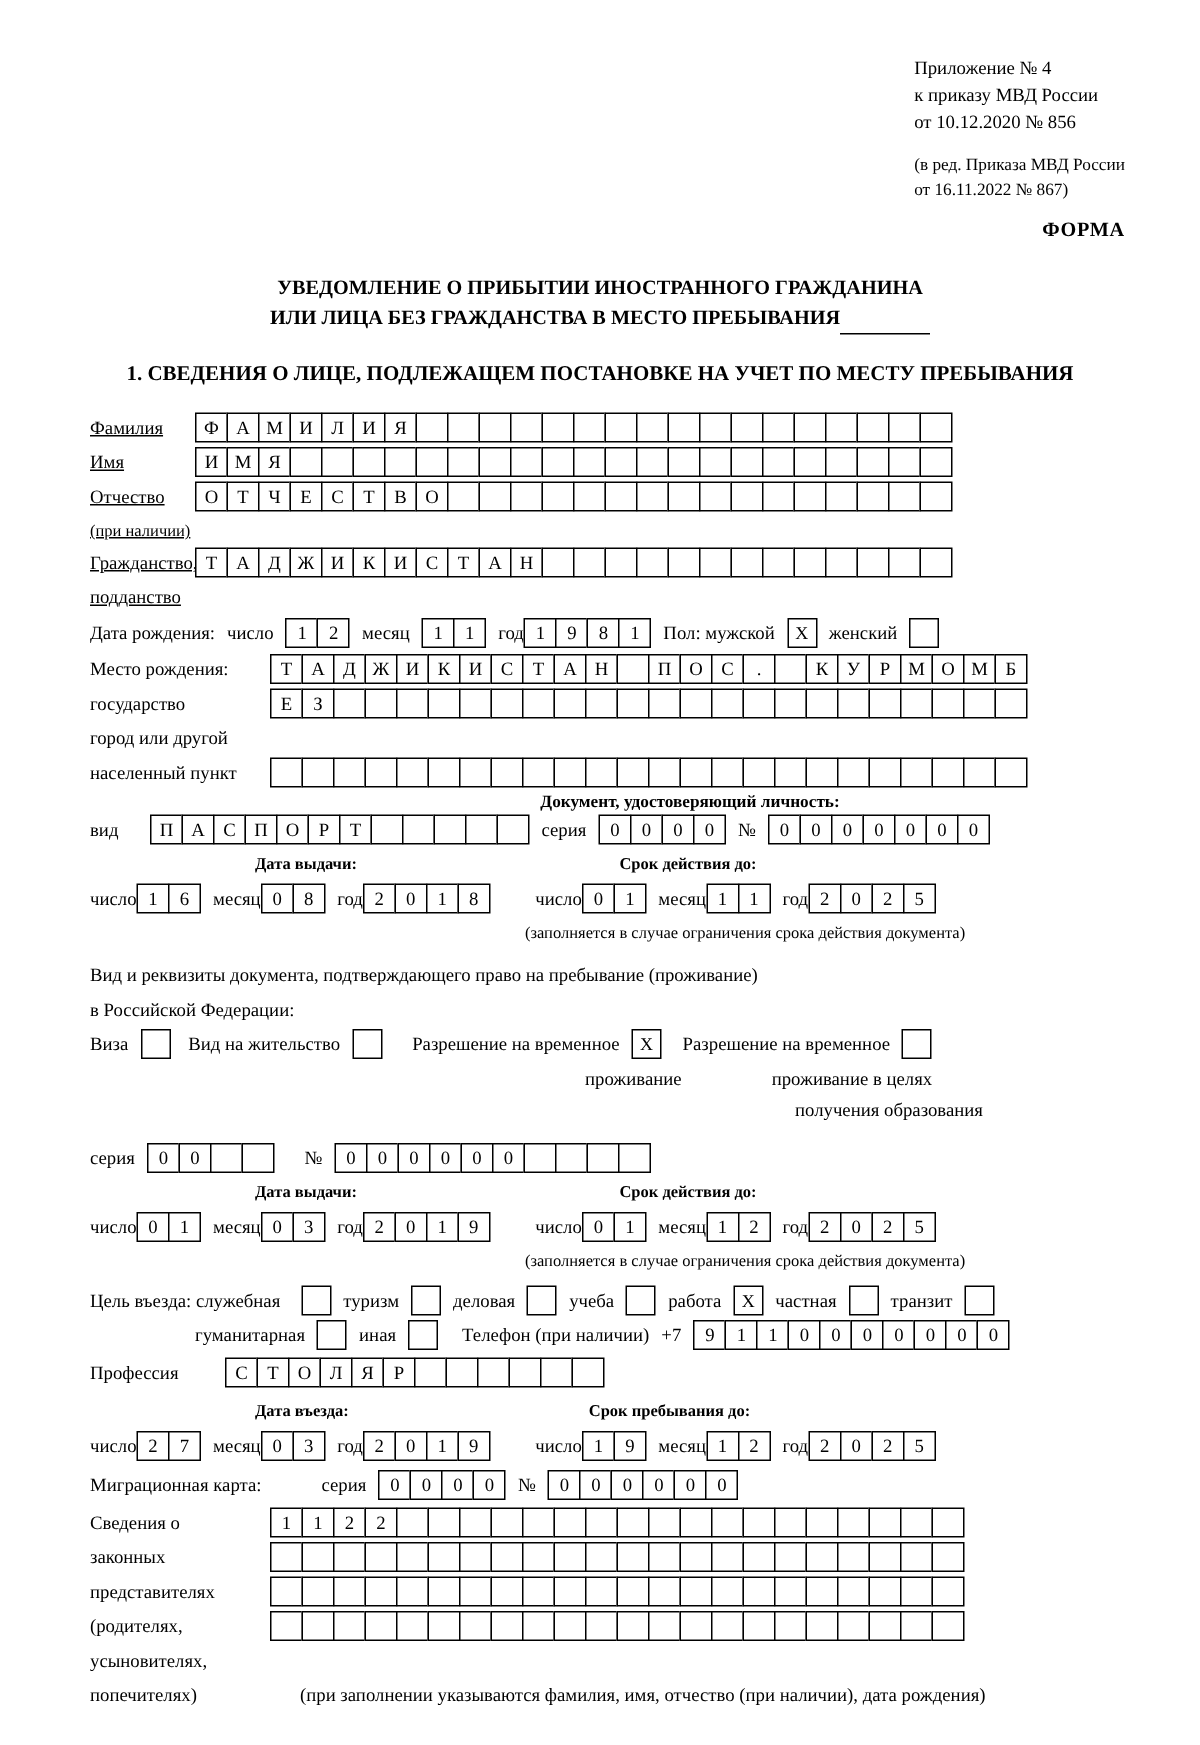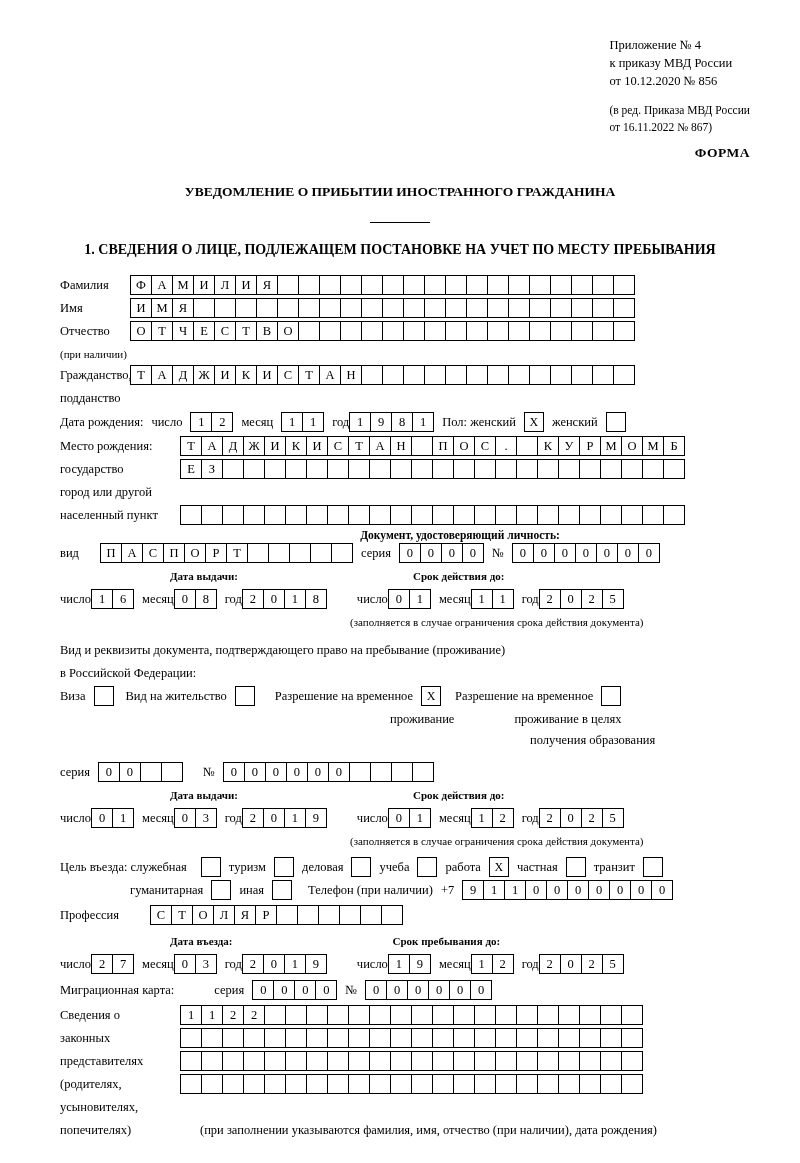--- a/index.html
+++ b/index.html
@@ -18,21 +18,21 @@
 
   .title{position:absolute;left:0;right:0;top:182px;text-align:center;font-weight:bold;font-size:13.5px;line-height:1.5;}
   .title .ul{display:inline-block;border-bottom:1px solid #000;width:60px;vertical-align:bottom;height:14px;}
 
   .section1{position:absolute;left:0;right:0;top:242px;text-align:center;font-weight:bold;font-size:14px;}
 
   .body{position:absolute;left:60px;top:275px;width:690px;font-size:12.5px;}
 
   .row{display:flex;align-items:center;margin-bottom:3px;min-height:20px;}
   .lbl{font-size:12.5px;white-space:nowrap;}
-  .lbl.w70{width:70px;}
+  .lbl.w70{width:70px;text-decoration:underline;}
   .lbl.w120{width:120px;}
 
   
   .cells{display:flex;}
   .c{
     width:22px;height:20px;border:1px solid #000;margin-left:-1px;
     display:flex;align-items:center;justify-content:center;
     font-size:12.5px;font-family:"Liberation Serif", serif;
     box-sizing:border-box;background:#fff;
   }
@@ -56,21 +56,21 @@
     <div>к приказу МВД России</div>
     <div>от 10.12.2020 № 856</div>
     <div class="small">(в ред. Приказа МВД России</div>
     <div class="small" style="margin-top:0">от 16.11.2022 № 867)</div>
   </div>
 
   <div class="forma">ФОРМА</div>
 
   <div class="title">
     <div>УВЕДОМЛЕНИЕ О ПРИБЫТИИ ИНОСТРАННОГО ГРАЖДАНИНА</div>
-    <div><span class="ul"></span></div>
+    <div><span>ИЛИ ЛИЦА БЕЗ ГРАЖДАНСТВА В МЕСТО ПРЕБЫВАНИЯ</span><span class="ul"></span></div>
   </div>
 
   <div class="section1">1. СВЕДЕНИЯ О ЛИЦЕ, ПОДЛЕЖАЩЕМ ПОСТАНОВКЕ НА УЧЕТ ПО МЕСТУ ПРЕБЫВАНИЯ</div>
 
   <div class="body">
 
     <div class="row">
       <div class="lbl w70">Фамилия</div>
       <div class="cells">
           <div class="c">Ф</div>
@@ -208,21 +208,21 @@
           <div class="c">1</div>
           <div class="c">1</div>
         </div>
       <div class="lbl ml">год</div>
       <div class="cells">
           <div class="c">1</div>
           <div class="c">9</div>
           <div class="c">8</div>
           <div class="c">1</div>
         </div>
-      <div class="lbl ml">Пол: женский</div>
+      <div class="lbl ml">Пол: мужской</div>
       <div class="box ml">X</div>
       <div class="lbl ml">женский</div>
       <div class="box ml"></div>
     </div>
 
     <div class="row" style="margin-top:4px">
       <div class="lbl w120">Место рождения:</div>
       <div class="cells">
           <div class="c">Т</div>
           <div class="c">А</div>

